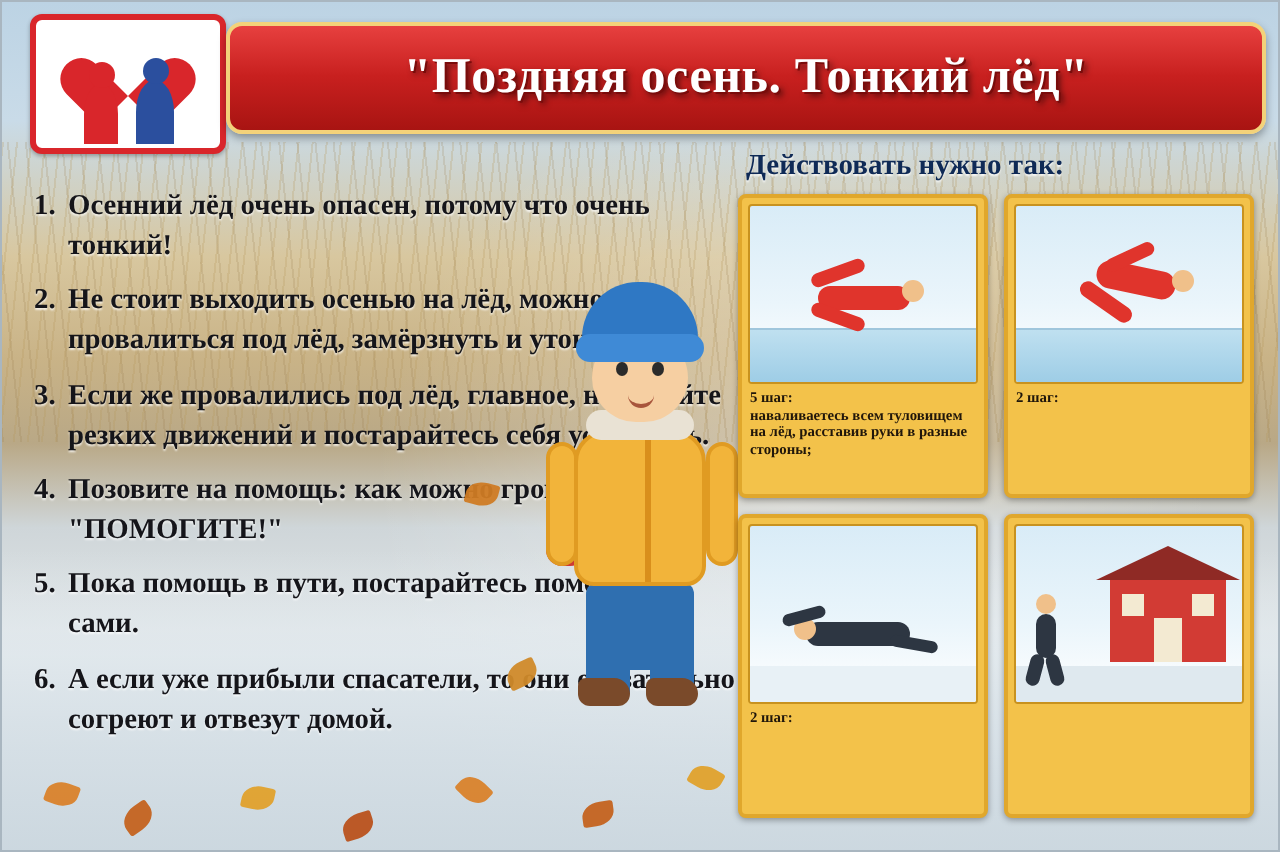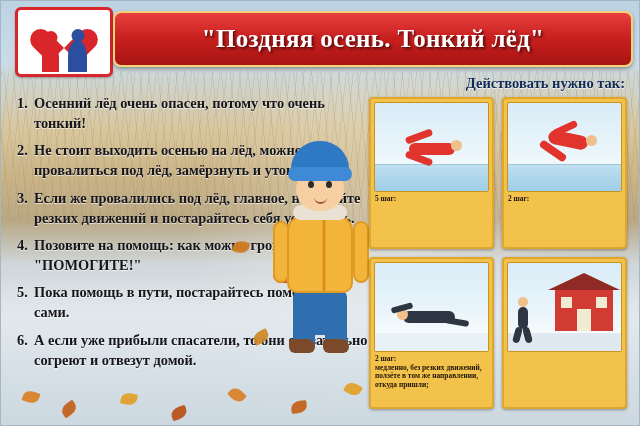--- a/index.html
+++ b/index.html
@@ -81,21 +81,21 @@
     position:absolute;left:16px;top:92px;width:352px;
     color:#15151a;font-size:14.4px;line-height:1.40;font-weight:bold;
     text-shadow:0 1px 1px rgba(255,255,255,.75);
   }
   .rule{margin:0 0 7px 0;display:flex;}
   .rule .num{min-width:17px;}
   .rule .txt{flex:1;}
 
   
   .right-head{
-    position:absolute;right:14px;top:74px;width:252px;text-align:right;
+    position:absolute;right:14px;top:74px;width:252px;text-align:left;
     color:#0f2a56;font-size:14.5px;font-weight:bold;
     text-shadow:0 1px 1px rgba(255,255,255,.85);
   }
   .grid{
     position:absolute;right:12px;top:96px;width:258px;height:312px;
     display:grid;grid-template-columns:1fr 1fr;grid-template-rows:1fr 1fr;
     gap:8px;
   }
   .card{
     background:#f3c24a;border:2px solid #e0a72c;border-radius:4px;
@@ -240,20 +240,21 @@
       <div class="pic">
         <div class="ice-line"></div>
           <div class="water"></div>
         <div class="body-red" style="left:34px;top:40px;width:46px;height:12px;"></div>
         <div class="head-s" style="left:76px;top:37px;width:11px;height:11px;"></div>
         <div class="limb" style="left:30px;top:30px;width:28px;height:7px;transform:rotate(-20deg);"></div>
         <div class="limb" style="left:30px;top:52px;width:28px;height:7px;transform:rotate(20deg);"></div>
       </div>
       <div class="cap">
         <span class="step">5 шаг:</span>
+        <span>наваливаетесь всем туловищем на лёд, расставив руки в разные стороны;</span>
       </div>
     </div>
 
     <div class="card">
       <div class="pic">
         <div class="ice-line"></div>
           <div class="water"></div>
         <div class="body-red" style="left:40px;top:30px;width:40px;height:14px;transform:rotate(12deg);"></div>
         <div class="head-s" style="left:78px;top:32px;width:11px;height:11px;"></div>
         <div class="limb" style="left:30px;top:44px;width:30px;height:8px;transform:rotate(35deg);"></div>
@@ -267,21 +268,20 @@
     <div class="card">
       <div class="pic">
         <div class="ground" style="background:#e8f1f6;"></div>
         <div class="body-dark" style="left:28px;top:48px;width:52px;height:12px;"></div>
         <div class="head-s" style="left:22px;top:46px;width:11px;height:11px;"></div>
         <div class="limb d" style="left:16px;top:42px;width:22px;height:6px;transform:rotate(-15deg);"></div>
         <div class="limb d" style="left:70px;top:56px;width:24px;height:6px;transform:rotate(10deg);"></div>
       </div>
       <div class="cap">
         <span class="step">2 шаг:</span>
-        <span>медленно, без резких движений, ползёте в том же направлении, откуда пришли;</span>
       </div>
     </div>
 
     <div class="card">
       <div class="pic">
         <div class="ground"></div>
         <div class="house">
           <span class="door"></span>
           <span class="win" style="left:6px;top:8px;"></span>
           <span class="win" style="right:6px;top:8px;"></span>

